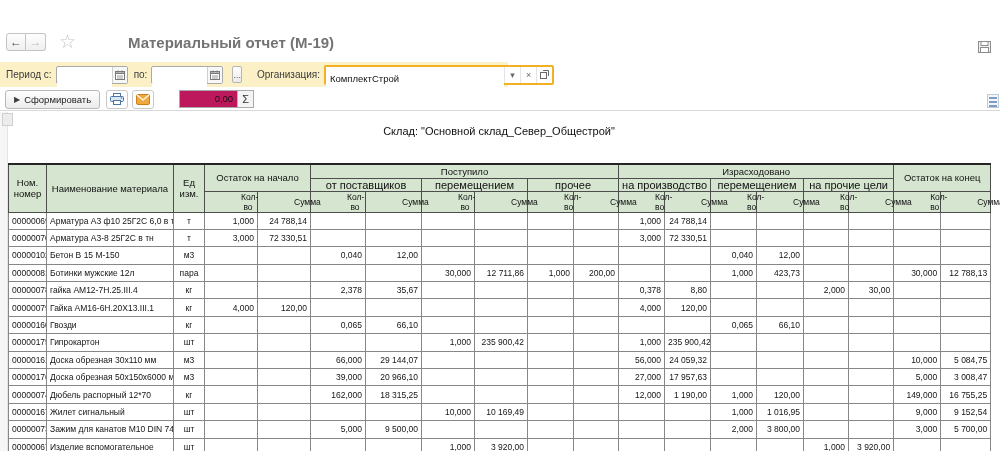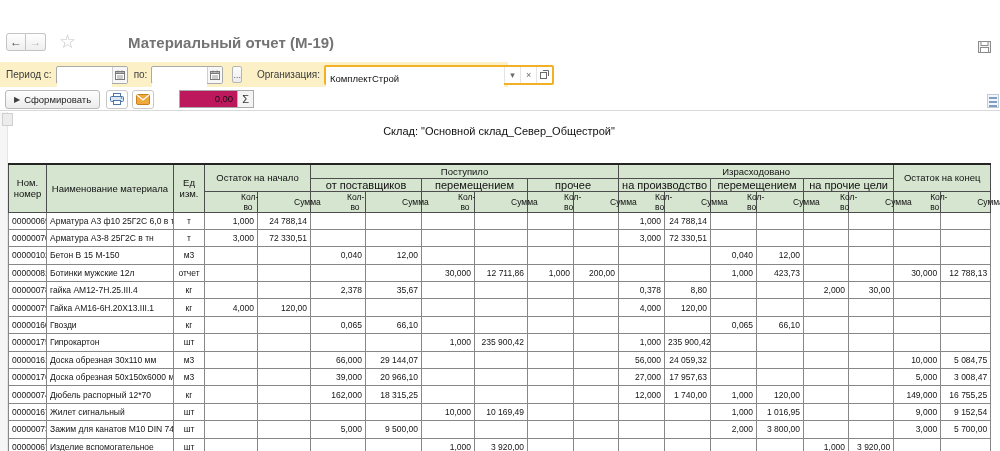--- a/index.html
+++ b/index.html
@@ -287,21 +287,21 @@
           <td class="num">0,040</td>
           <td class="num">12,00</td>
           <td class="num"></td>
           <td class="num"></td>
           <td class="num"></td>
           <td class="num"></td>
         </tr>
         <tr>
           <td>00000081</td>
           <td>Ботинки мужские 12л</td>
-          <td class="ctr">отчет</td>
+          <td class="ctr">пара</td>
           <td class="num"></td>
           <td class="num"></td>
           <td class="num"></td>
           <td class="num"></td>
           <td class="num">30,000</td>
           <td class="num">12 711,86</td>
           <td class="num">1,000</td>
           <td class="num">200,00</td>
           <td class="num"></td>
           <td class="num"></td>
@@ -444,21 +444,21 @@
           <td class="ctr">кг</td>
           <td class="num"></td>
           <td class="num"></td>
           <td class="num">162,000</td>
           <td class="num">18 315,25</td>
           <td class="num"></td>
           <td class="num"></td>
           <td class="num"></td>
           <td class="num"></td>
           <td class="num">12,000</td>
-          <td class="num">1 740,00</td>
+          <td class="num">1 190,00</td>
           <td class="num">1,000</td>
           <td class="num">120,00</td>
           <td class="num"></td>
           <td class="num"></td>
           <td class="num">149,000</td>
           <td class="num">16 755,25</td>
         </tr>
         <tr>
           <td>00000167</td>
           <td>Жилет сигнальный</td>

